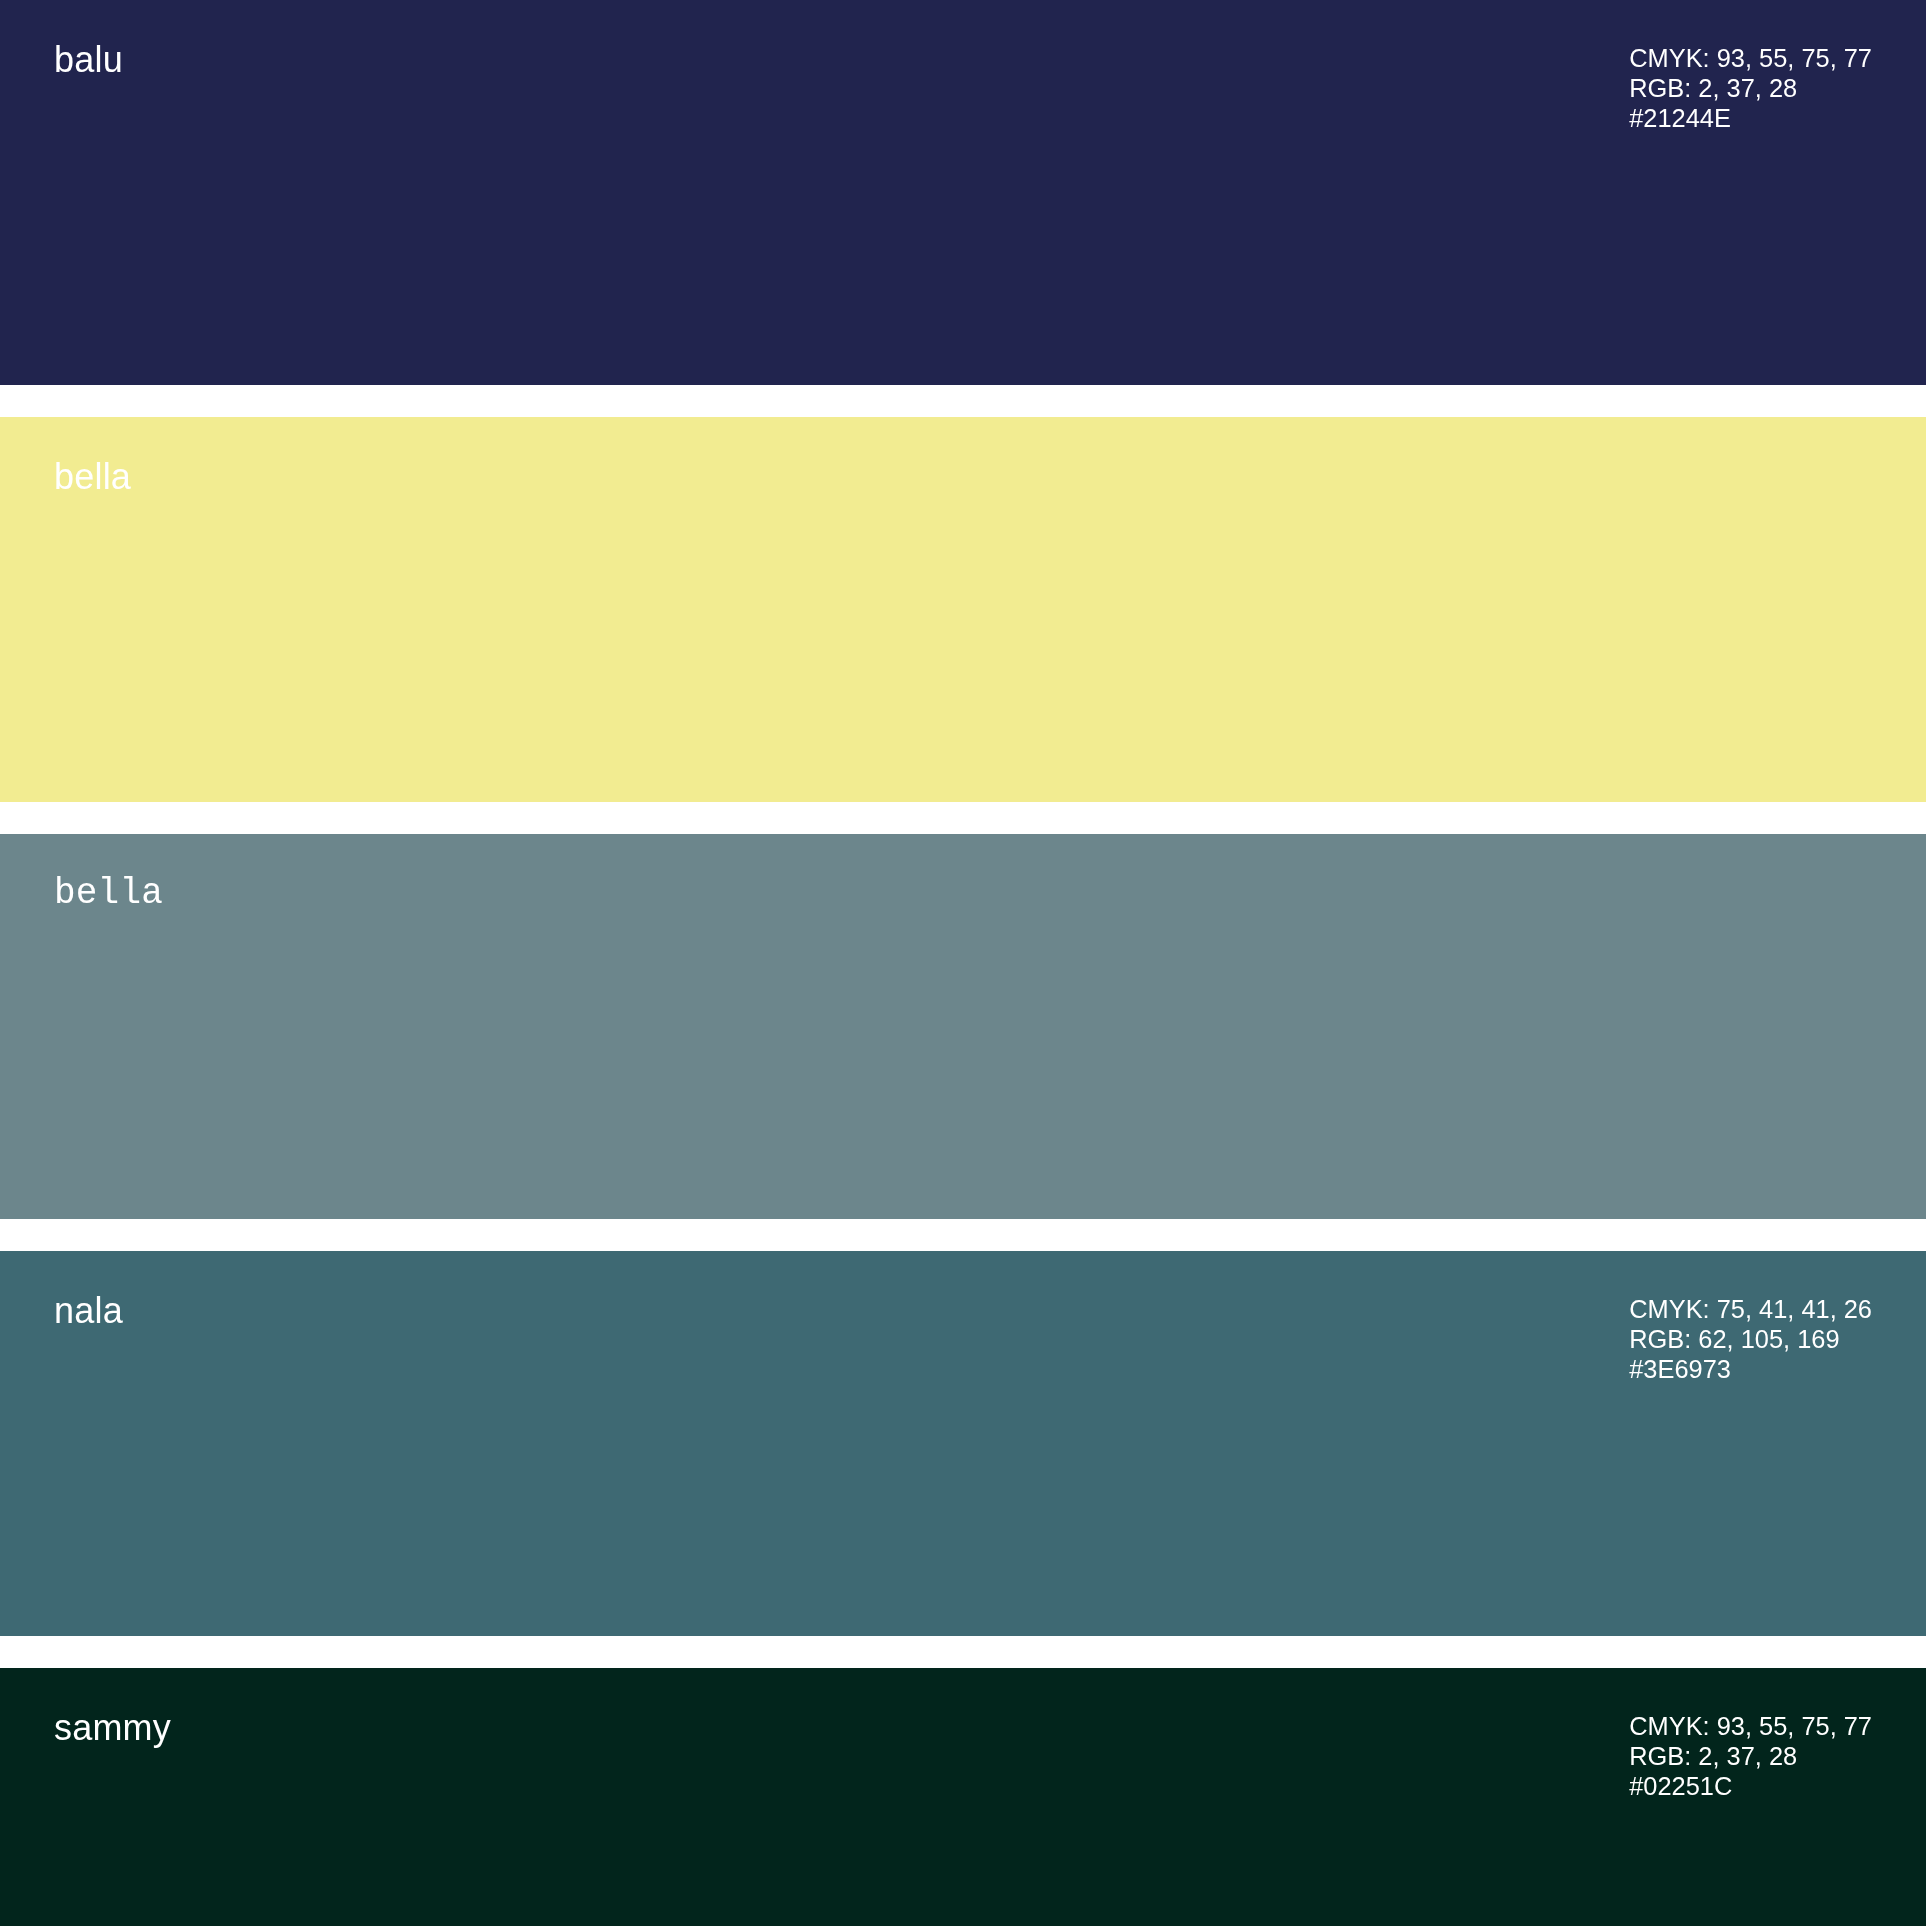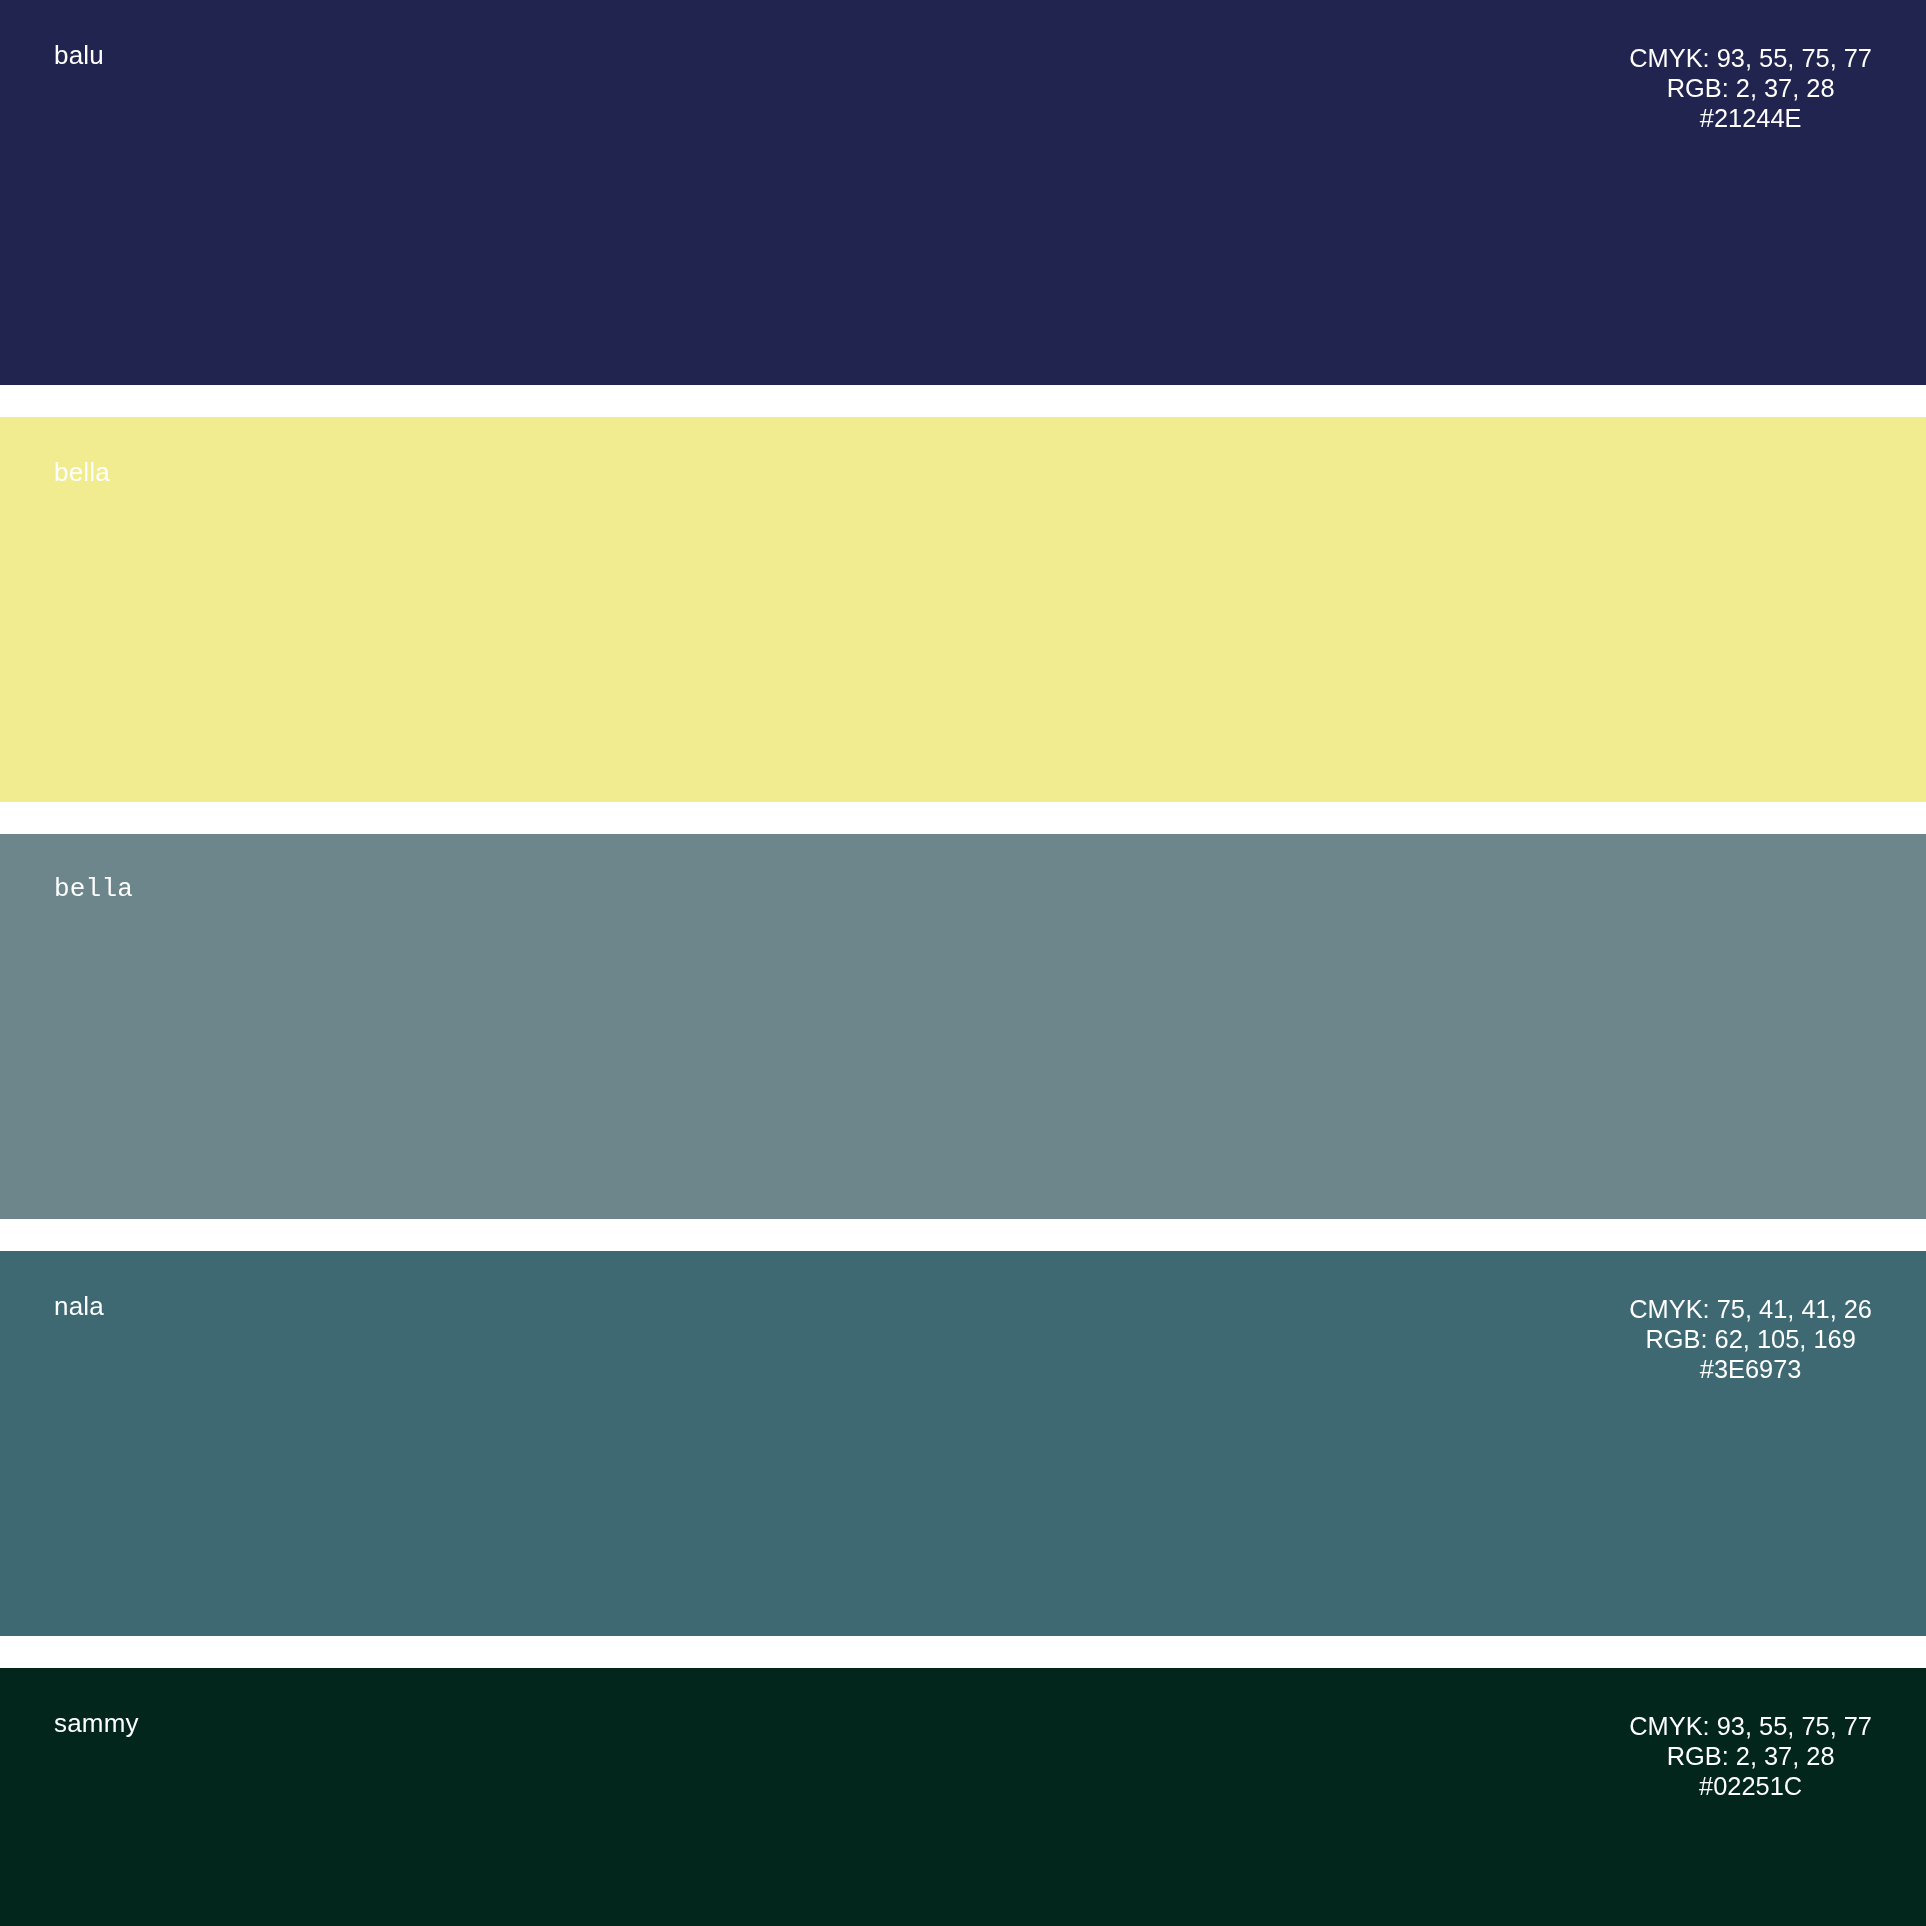--- a/index.html
+++ b/index.html
@@ -30,31 +30,31 @@
   .gap {
     flex: 0 0 32px;
     height: 32px;
     width: 100%;
     background: #ffffff;
   }
   .swatch-name {
     position: absolute;
     left: 54px;
     top: 42px;
-    font-size: 26px;
+    font-size: 36px;
     line-height: 1;
     letter-spacing: 0.2px;
     color: #ffffff;
     white-space: nowrap;
   }
   .swatch-specs {
     position: absolute;
     right: 54px;
     top: 43px;
-    text-align: center;
+    text-align: left;
     color: #ffffff;
     font-size: 25.4px;
     line-height: 30px;
     white-space: nowrap;
   }
   .spec-line {
     display: block;
   }
 </style>
 </head>

